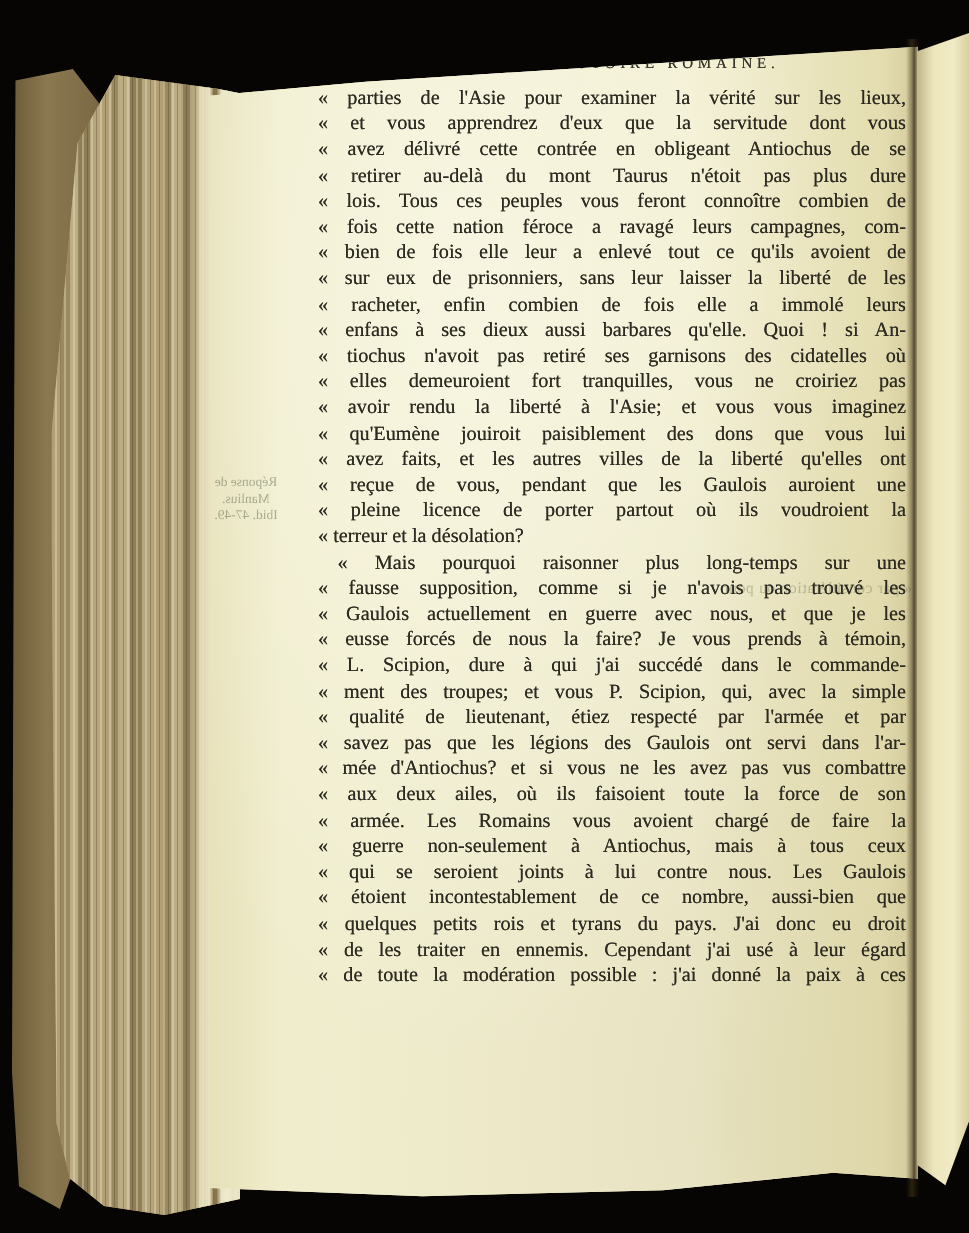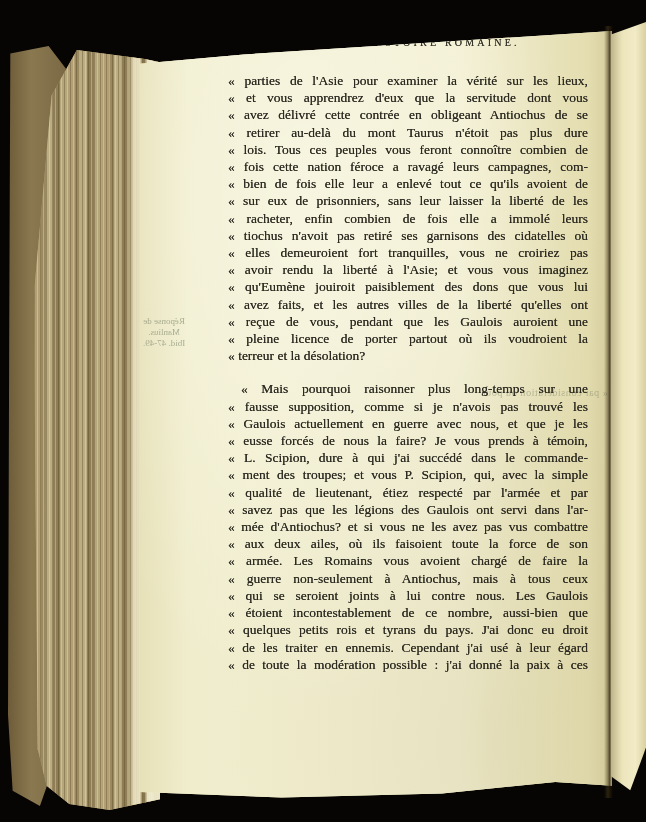--- a/index.html
+++ b/index.html
@@ -52,21 +52,21 @@
     text-shadow:0 0 0.4px rgba(44,42,33,0.85);
   }
   .page-header{position:relative;height:23px;}
   .page-number{
     position:absolute;left:14px;top:1px;font-size:15px;letter-spacing:1.2px;
   }
   .running-title{
     text-align:center;padding-left:72px;font-size:10px;letter-spacing:3.2px;
     padding-top:4px;color:#36342a;
   }
-  .paragraph{margin:16px;}
+  .paragraph{margin:0;}
   .line{
     font-size:13.5px;line-height:17.2px;
     text-align:justify;text-align-last:justify;
   }
   .line.short{text-align-last:left;}
   .line.indent{text-indent:13px;}
   
   .margin-note{
     position:absolute;left:-9px;top:288px;width:66px;
     transform:scaleX(-1);
@@ -109,20 +109,21 @@
           <div class="paragraph">
             <div class="line">« parties de l'Asie pour examiner la vérité sur les lieux,</div>
             <div class="line">« et vous apprendrez d'eux que la servitude dont vous</div>
             <div class="line">« avez délivré cette contrée en obligeant Antiochus de se</div>
             <div class="line">« retirer au-delà du mont Taurus n'étoit pas plus dure</div>
             <div class="line">« lois. Tous ces peuples vous feront connoître combien de</div>
             <div class="line">« fois cette nation féroce a ravagé leurs campagnes, com-</div>
             <div class="line">« bien de fois elle leur a enlevé tout ce qu'ils avoient de</div>
             <div class="line">« sur eux de prisonniers, sans leur laisser la liberté de les</div>
             <div class="line">« racheter, enfin combien de fois elle a immolé leurs</div>
+            <div class="line">« enfans à ses dieux aussi barbares qu'elle. Quoi ! si An-</div>
             <div class="line">« tiochus n'avoit pas retiré ses garnisons des cidatelles où</div>
             <div class="line">« elles demeuroient fort tranquilles, vous ne croiriez pas</div>
             <div class="line">« avoir rendu la liberté à l'Asie; et vous vous imaginez</div>
             <div class="line">« qu'Eumène jouiroit paisiblement des dons que vous lui</div>
             <div class="line">« avez faits, et les autres villes de la liberté qu'elles ont</div>
             <div class="line">« reçue de vous, pendant que les Gaulois auroient une</div>
             <div class="line">« pleine licence de porter partout où ils voudroient la</div>
             <div class="line short">« terreur et la désolation?</div>
           </div>
           <div class="paragraph">

